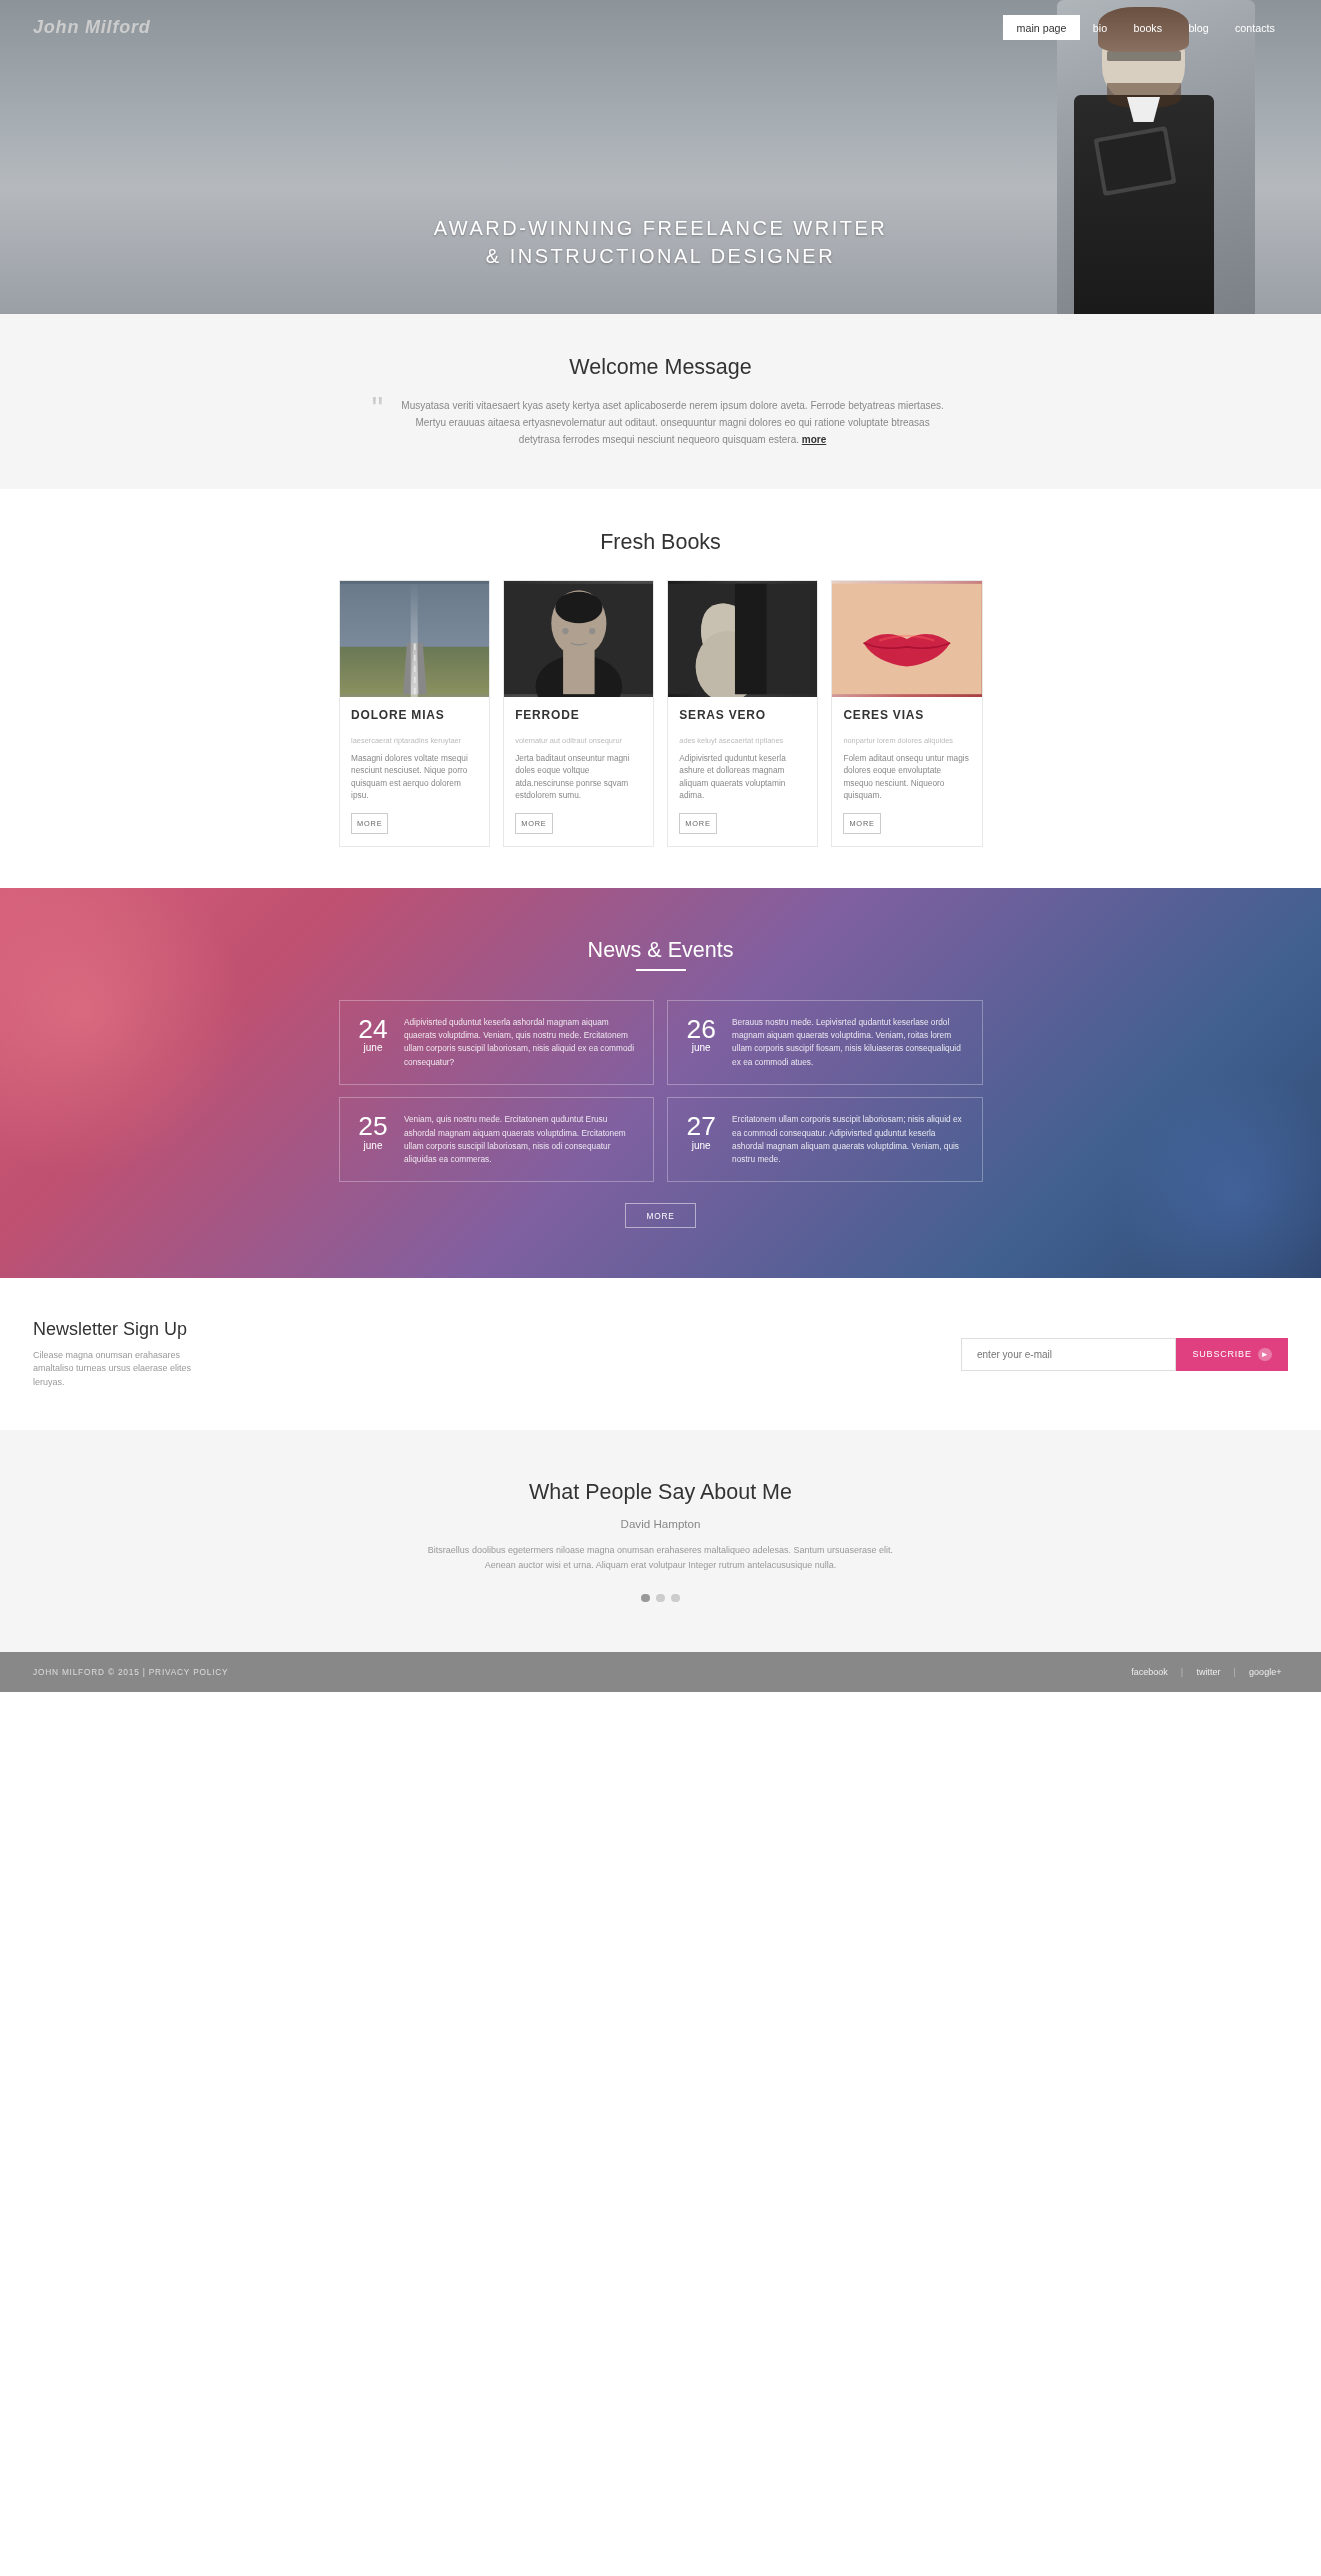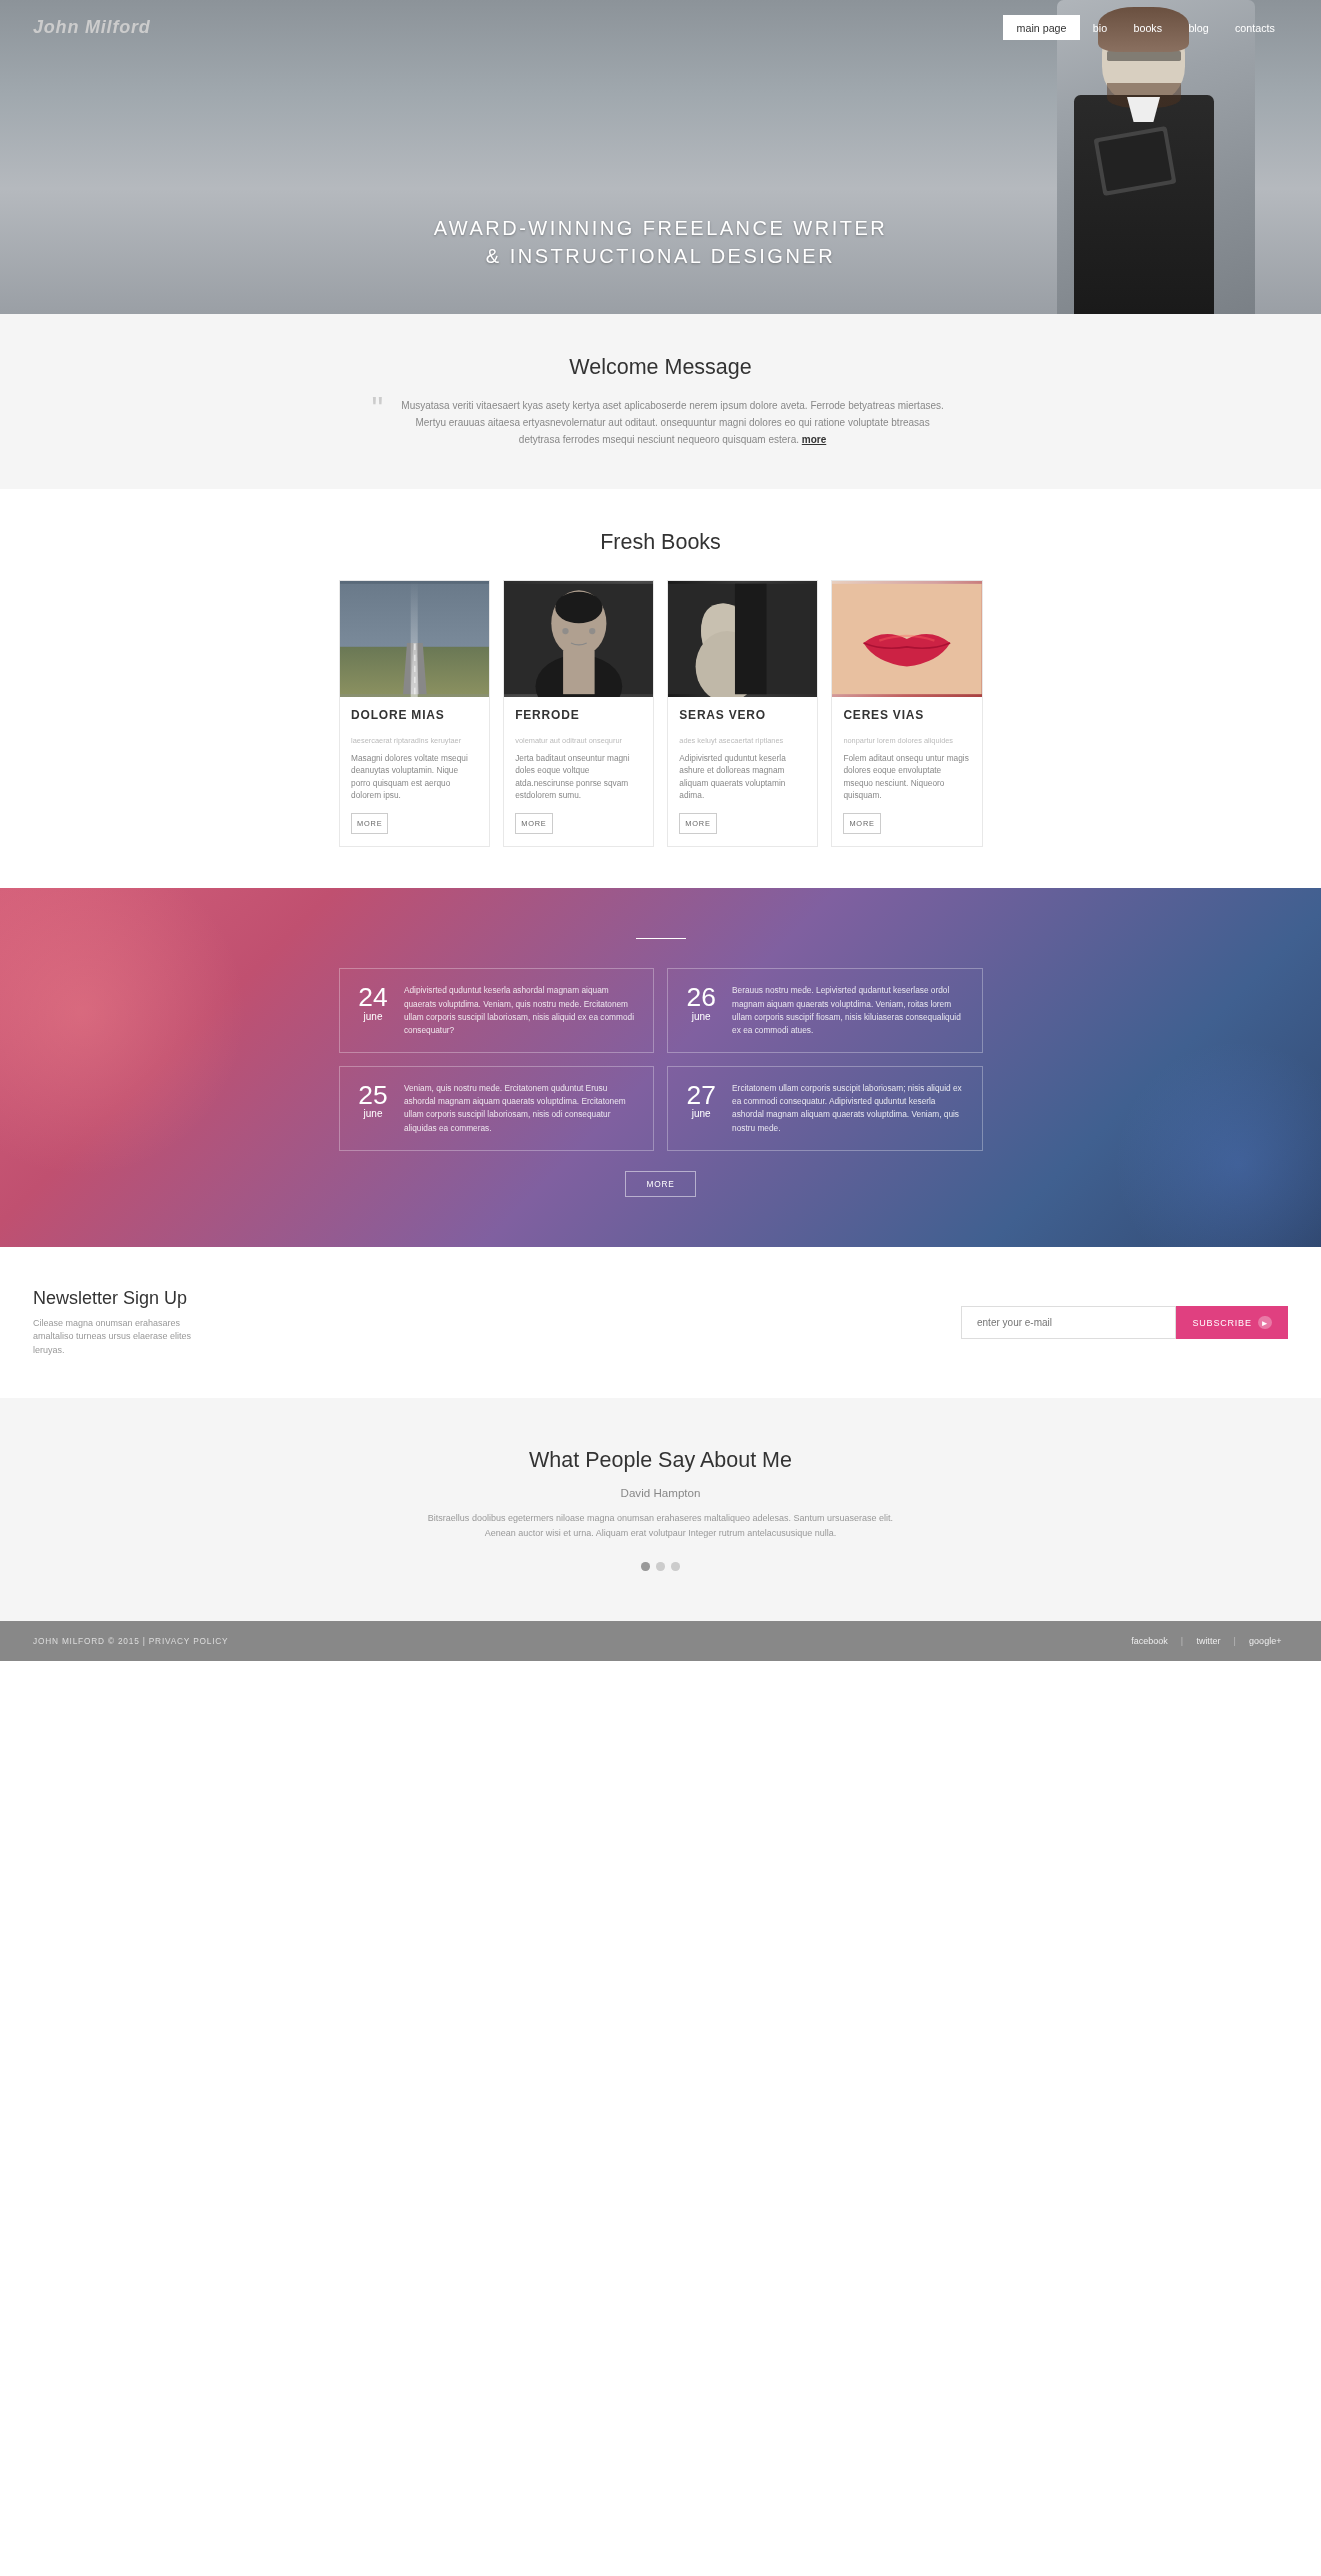--- a/index.html
+++ b/index.html
@@ -484,21 +484,21 @@
           <rect width="190" height="80" fill="url(#sky1)"></rect>
           <rect y="80" width="190" height="60" fill="url(#ground1)"></rect>
           <polygon points="80,140 110,140 105,75 85,75" fill="#888"></polygon>
           <polygon points="90,140 100,140 97,75 93,75" fill="#aaa"></polygon>
           <line x1="95" y1="140" x2="95" y2="75" stroke="white" stroke-width="1.5" stroke-dasharray="8,6" opacity="0.7"></line>
         </svg>
       </div>
       <div class="book-content">
         <div class="book-title">DOLORE MIAS</div>
         <div class="book-subtitle">laesercaerat riptaradins keruytaer</div>
-        <div class="book-desc">Masagni dolores voltate msequi deanuytas voluptamin. Nique porro quisquam est aerquo dolorem ipsu.</div>
+        <div class="book-desc">Masagni dolores voltate msequi nesciunt nesciuset. Nique porro quisquam est aerquo dolorem ipsu.</div>
         <button class="book-more-btn">MORE</button>
       </div>
     </div>
 
     <div class="book-card">
       <div class="book-img book-img-woman">
         <svg width="100%" height="116" viewBox="0 0 190 140" xmlns="http://www.w3.org/2000/svg">
           <rect width="190" height="140" fill="#2a2a2a"></rect>
           <ellipse cx="95" cy="50" rx="35" ry="42" fill="#b0a090"></ellipse>
           <ellipse cx="95" cy="30" rx="30" ry="20" fill="#1a1a1a"></ellipse>
@@ -549,20 +549,21 @@
         <div class="book-subtitle">nonpartur lorem dolores aliquides</div>
         <div class="book-desc">Folem aditaut onsequ untur magis dolores eoque envoluptate msequo nesciunt. Niqueoro quisquam.</div>
         <button class="book-more-btn">MORE</button>
       </div>
     </div>
 
   </div>
 </section>
 
 <section class="news-events">
+  <h2>News &amp; Events</h2>
   <div class="news-divider"></div>
   <div class="news-grid">
 
     <div class="news-card">
       <div class="news-date">
         <div class="day">24</div>
         <div class="month">june</div>
       </div>
       <div class="news-text">Adipivisrted quduntut keserla ashordal magnam aiquam quaerats voluptdima. Veniam, quis nostru mede. Ercitatonem ullam corporis suscipil laboriosam, nisis aliquid ex ea commodi consequatur?</div>
     </div>

